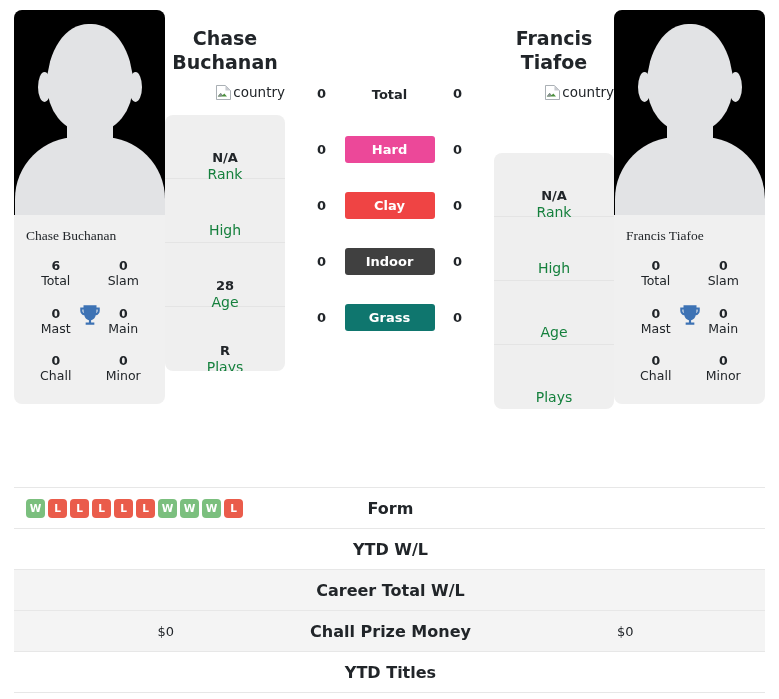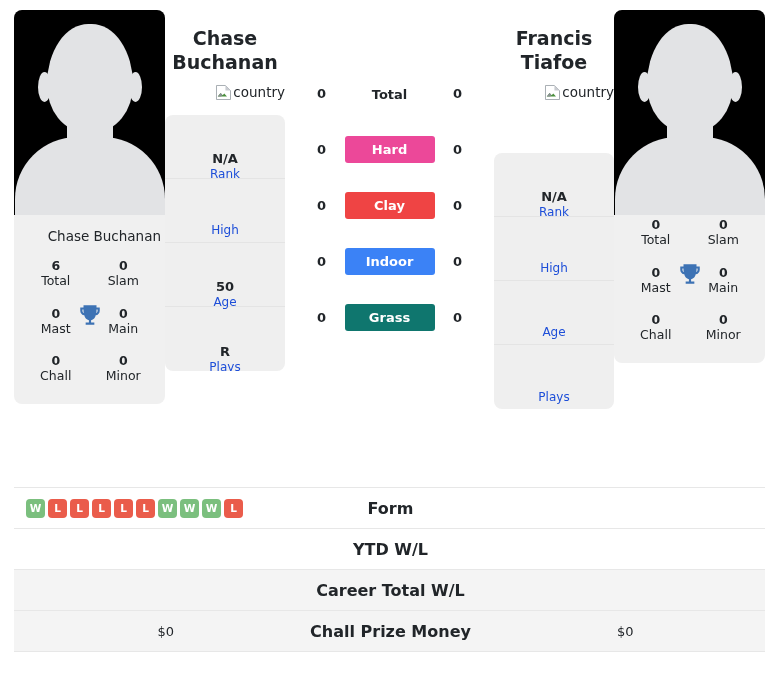--- a/index.html
+++ b/index.html
@@ -80,25 +80,26 @@
     left: 50%;
     bottom: 0;
     width: 150px;
     height: 78px;
     margin-left: -75px;
     background: #e2e3e5;
     border-radius: 62px 62px 0 0;
   }
 
   .photo-name {
-    text-align: right;
+    text-align: left;
     font-size: 13.5px;
     color: #212529;
-    padding: 13px 4px 12px 0;
+    padding: 13px 4px 12px 12px;
     line-height: 1.2;
+    font-family: Liberation Serif, serif;
   }
 
   .title-grid {
     display: grid;
     grid-template-columns: 1fr 1fr;
     row-gap: 17px;
     padding: 2px 8px 20px 8px;
     position: relative;
   }
   .tg-cell { text-align: center; line-height: 1.22; }
@@ -155,21 +156,21 @@
     height: 64px;
     display: flex;
     flex-direction: column;
     align-items: center;
     justify-content: center;
     border-bottom: 1px solid #e4e4e4;
     line-height: 1.22;
   }
   .info-row:last-child { border-bottom: none; }
   .info-val { font-size: 13px; font-weight: bold; color: #212529; margin-top: 41px; }
-  .info-lbl { font-size: 12px; color: #1d4ed8; }
+  .info-lbl { font-size: 14px; color: #15803d; }
 
   
   .surfaces {
     flex: 1 1 auto;
     padding: 55px 6px 0 6px;
     order: 3;
   }
   .surf-row {
     display: flex;
     align-items: center;
@@ -313,21 +314,21 @@
       <div class="info-card">
         <div class="info-row">
           <div class="info-val">N/A</div>
           <div class="info-lbl">Rank</div>
         </div>
         <div class="info-row">
           <div class="info-val"></div>
           <div class="info-lbl">High</div>
         </div>
         <div class="info-row">
-          <div class="info-val">50</div>
+          <div class="info-val">28</div>
           <div class="info-lbl">Age</div>
         </div>
         <div class="info-row">
           <div class="info-val">R</div>
           <div class="info-lbl">Plays</div>
         </div>
       </div>
     </div>
 
     <div class="surfaces">
@@ -348,21 +349,21 @@
       <div class="surf-row">
         <div class="surf-num">0</div>
         <div class="surf-mid">
           <span class="surf-badge" id="badge-clay" style="background: #ef4444;">Clay</span>
         </div>
         <div class="surf-num">0</div>
       </div>
       <div class="surf-row">
         <div class="surf-num">0</div>
         <div class="surf-mid">
-          <span class="surf-badge" id="badge-indoor" style="background: #3b82f6;">Indoor</span>
+          <span class="surf-badge" id="badge-indoor" style="background: #404040;">Indoor</span>
         </div>
         <div class="surf-num">0</div>
       </div>
       <div class="surf-row">
         <div class="surf-num">0</div>
         <div class="surf-mid">
           <span class="surf-badge" id="badge-grass" style="background: #0f766e;">Grass</span>
         </div>
         <div class="surf-num">0</div>
       </div>
@@ -403,20 +404,21 @@
     </div>
 
     <div class="photo-card right">
       <div class="avatar-box">
         <div class="avatar-head"></div>
         <div class="avatar-ear-l"></div>
         <div class="avatar-ear-r"></div>
         <div class="avatar-neck"></div>
         <div class="avatar-body"></div>
       </div>
+      <div class="photo-name">Francis Tiafoe</div>
       <div class="title-grid">
         <div class="tg-cell">
           <div class="tg-num">0</div>
           <div class="tg-lbl">Total</div>
         </div>
         <div class="tg-cell">
           <div class="tg-num">0</div>
           <div class="tg-lbl">Slam</div>
         </div>
         <div class="tg-cell">
@@ -477,15 +479,20 @@
       <div class="st-mid">Career Total W/L</div>
       <div class="st-right ctr"></div>
     </div>
 
     <div class="st-row shade">
       <div class="st-left ctr">$0</div>
       <div class="st-mid">Chall Prize Money</div>
       <div class="st-right ctr">$0</div>
     </div>
 
+    <div class="st-row">
+      <div class="st-left ctr"></div>
+      <div class="st-mid">YTD Titles</div>
+      <div class="st-right ctr"></div>
+    </div>
 
   </div>
 </div>
 
 </body></html>

